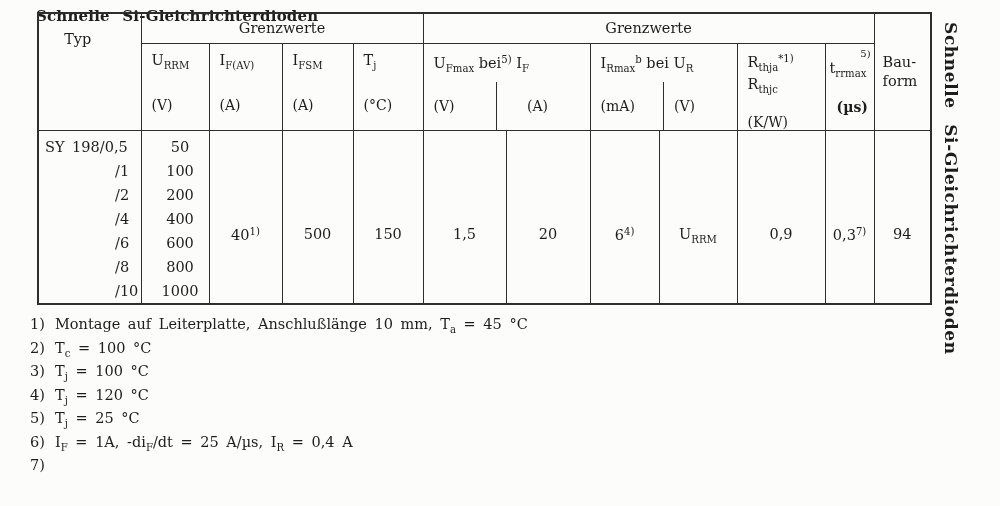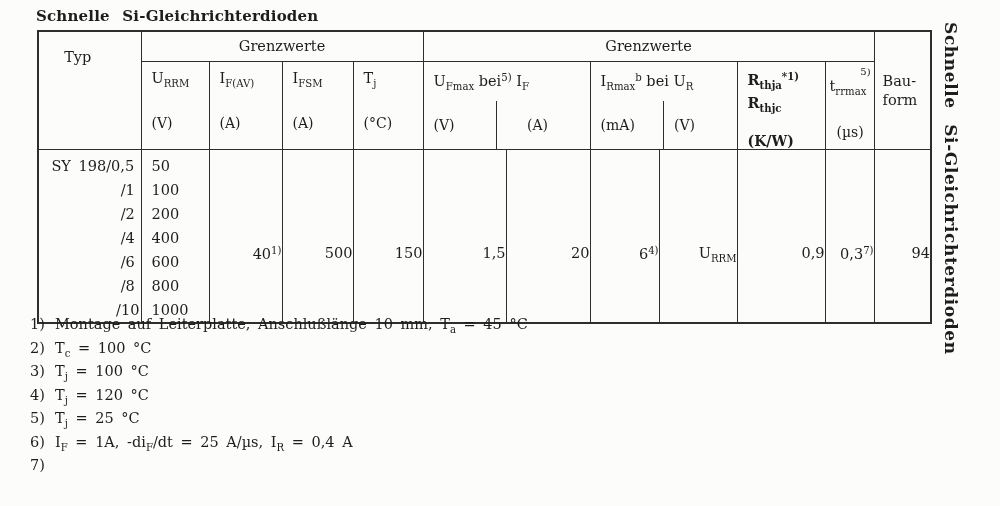--- a/index.html
+++ b/index.html
@@ -12,58 +12,58 @@
     font-family:"DejaVu Serif", serif;
   }
   .page { position:relative; width:1000px; height:506px; overflow:hidden; }
 
   .title {
     position:absolute; left:36px; top:7px; margin:0;
     font-size:15px; font-weight:bold; letter-spacing:0.2px; word-spacing:7px;
   }
 
   table.spec {
-    position:absolute; left:37px; top:30px;
+    position:absolute; left:37px; top:12px;
     width:893px; table-layout:fixed; border-collapse:collapse;
     border:2.5px solid var(--line);
   }
   table.spec td { border:1.5px solid var(--line); padding:0; font-size:14.5px; }
 
   .rowA td { height:30px; text-align:center; vertical-align:middle; word-spacing:2px; }
   .c-typ { vertical-align:top !important; padding-top:17px !important; padding-right:24px !important; }
   .c-bau { vertical-align:middle !important; text-align:left !important; padding-left:8px !important; line-height:19px;margin-top:40px; }
 
   .rowB td { height:78px; vertical-align:top; border-bottom:3px solid var(--line); }
   .rowB .hdr { padding:7px 0 0 10px; }
   .sym { font-size:14.5px; line-height:18px; white-space:pre; }
   .unit { margin-top:22px; font-size:14px; }
 
   .merged { position:relative; }
   .units { position:absolute; left:0; right:0; bottom:0; height:48px; display:flex; }
   .uh { flex:1; display:flex; align-items:center; padding-left:10px; font-size:14px; }
   .uh.divl { border-left:1.5px solid var(--line); }
   .uh.pad28 { padding-left:30px; }
 
-  .c-rth { padding-top:6px !important;font-weight:bold; }
+  .c-rth { padding-top:6px !important; }
   .c-rth .sym { line-height:17px; }
   .c-rth .unit { margin-top:16px; }
 
   .c-trr { padding:3px 0 0 4px !important; }
   .supline { font-size:10px; text-align:right; padding-right:3px; height:13px; line-height:13px; }
   .c-trr .sym { line-height:16px; }
-  .c-trr .unit { margin-top:24px; padding-left:7px; }
+  .c-trr .unit { margin-top:17px; padding-left:7px;font-weight:bold; }
 
   .rowC td { height:170px; vertical-align:top; border-top:3px solid var(--line); }
   .trow { height:24px; line-height:24px; font-size:14.5px; white-space:pre; word-spacing:3px; }
   .body-typ { padding-top:4px !important; }
-  .body-typ .trow { padding-left:6px;text-align:center; }
+  .body-typ .trow { padding-left:6px; }
   .body-typ .trow.cont { padding-left:76px; }
-  .body-urrm { padding-top:4px !important; }
+  .body-urrm { padding-top:4px !important;text-align:center; }
   .body-urrm .trow { padding-left:10px; }
-  .val { text-align:right; padding-top:95px !important; }
+  .val { text-align:center; padding-top:95px !important; }
 
   .rn {}
   .rb { font-size:0.7em; vertical-align:-0.42em; }
   .rp { font-size:0.7em; vertical-align:0.5em; }
 
   .footnotes { position:absolute; left:30px; top:316px; }
   .fn { display:flex; align-items:baseline; height:17.5px; margin-bottom:6px;
         font-size:14.5px; word-spacing:3px; }
   .fnm { width:25px; flex:none; }
   .fnt { white-space:pre; }

